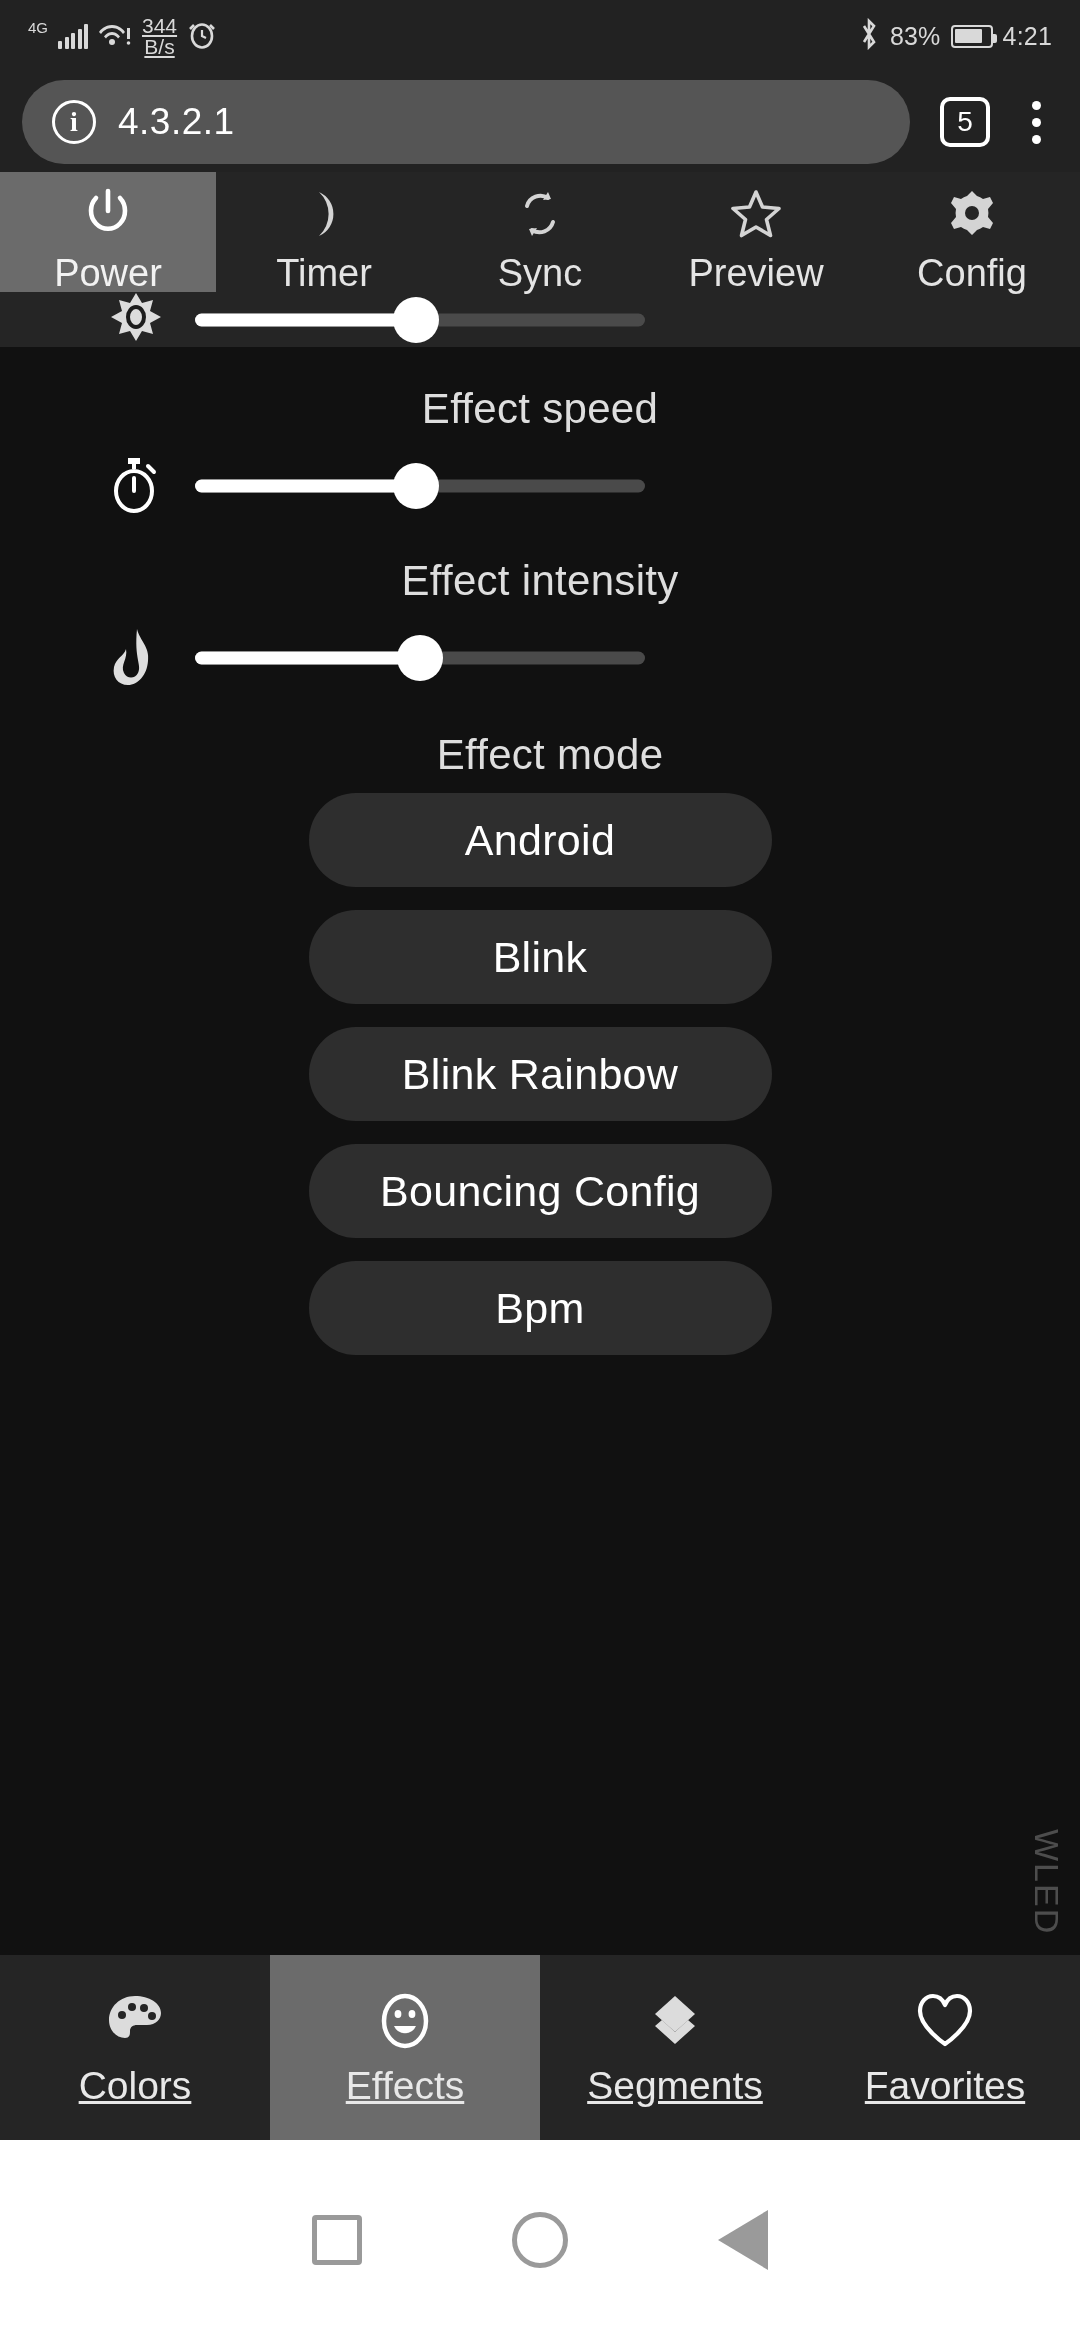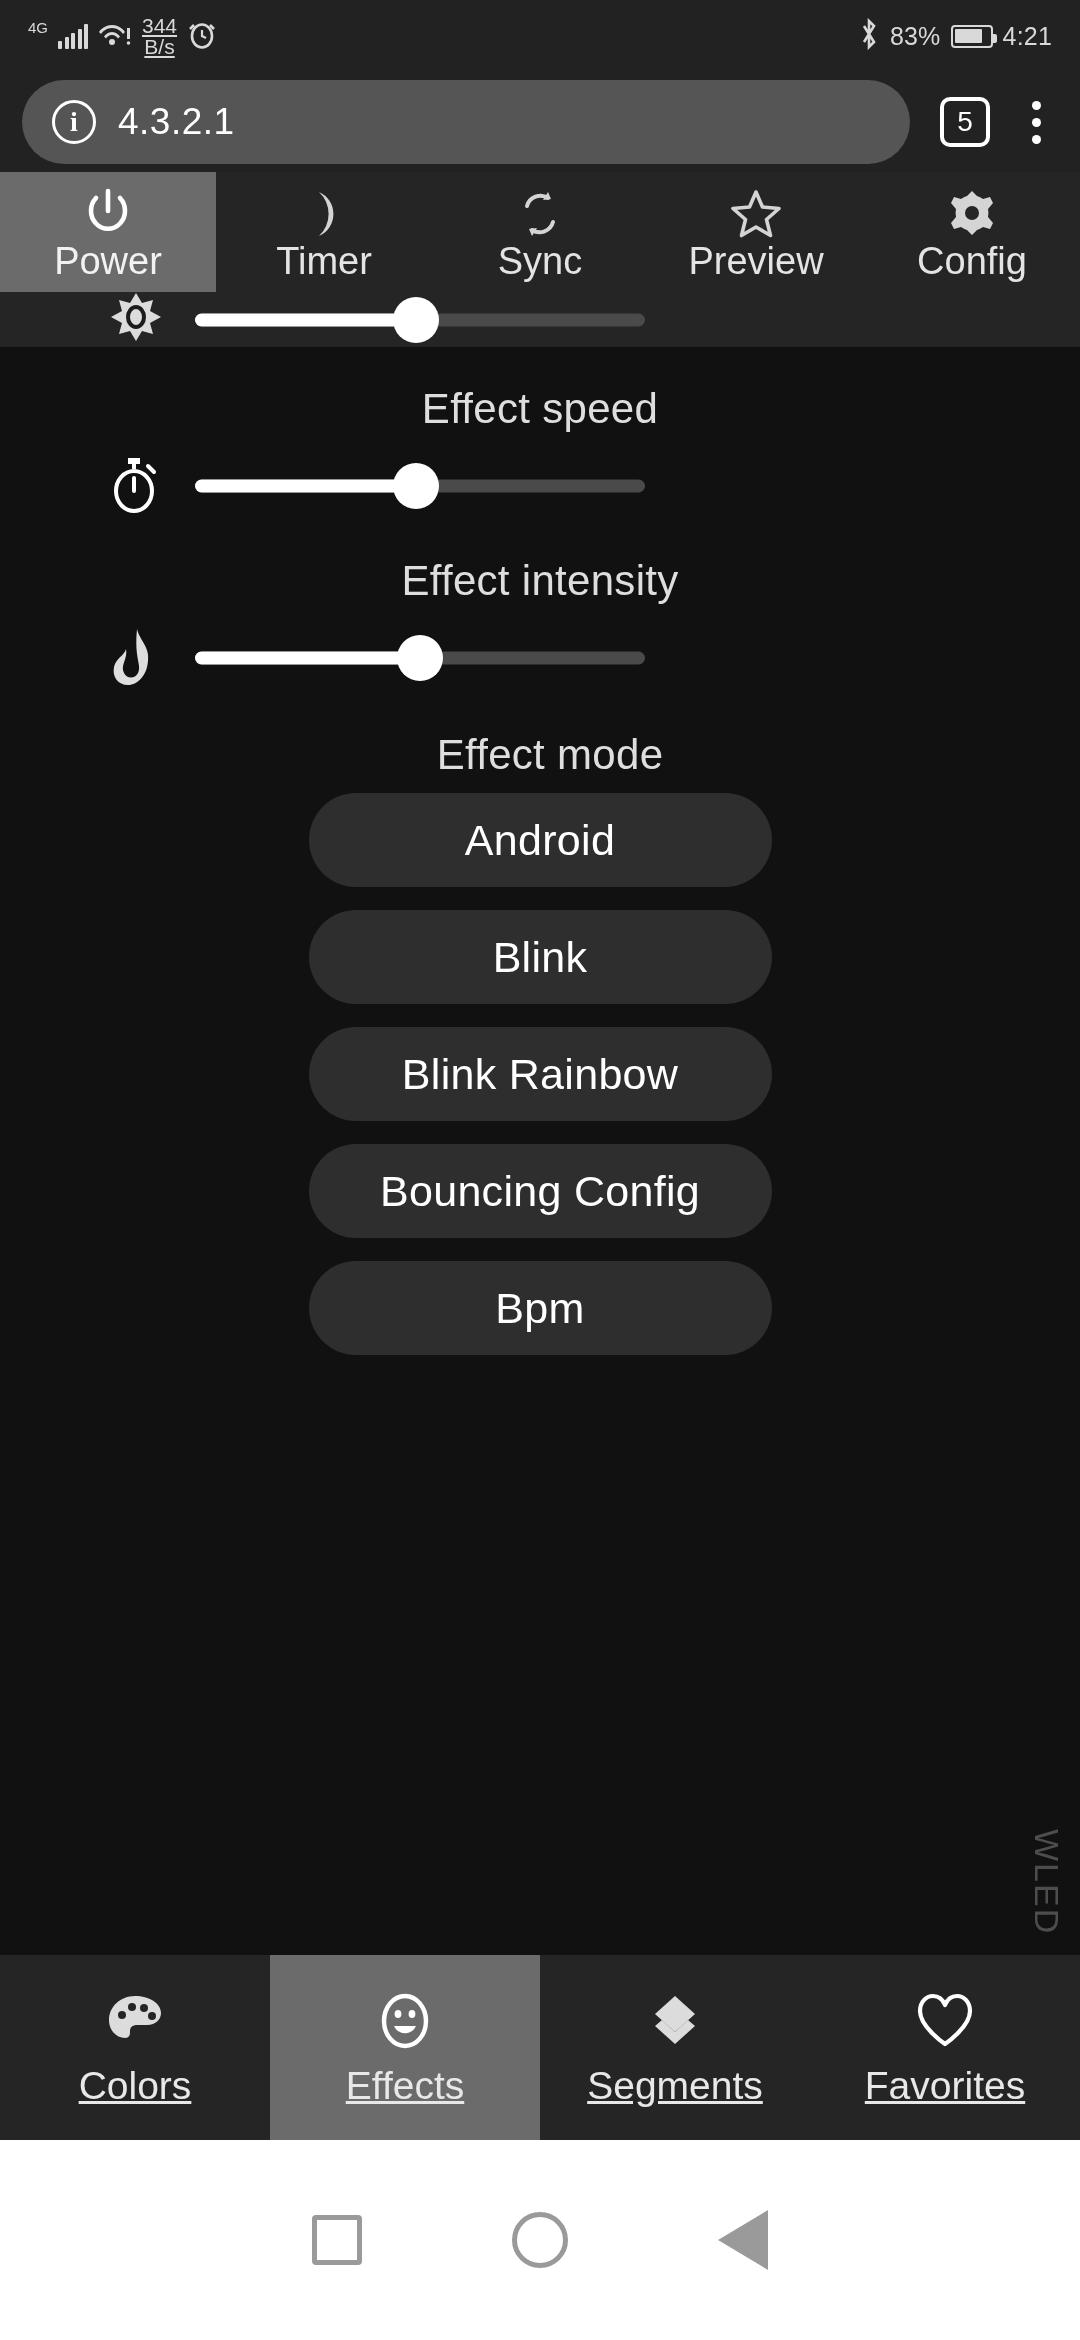--- a/index.html
+++ b/index.html
@@ -65,21 +65,21 @@
   .kebab i{ width:9px; height:9px; background:#fff; border-radius:50%; display:block; }
 
   
   .topnav{
     position:absolute; top:172px; left:0; width:1080px; height:175px;
     background:#252525;
   }
   .navrow{ display:flex; height:120px; }
   .navitem{
     flex:1; display:flex; flex-direction:column; align-items:center;
-    justify-content:flex-start; padding-top:14px; height:120px;
+    justify-content:space-between; padding-top:14px; height:120px;
   }
   .navitem.active{ background:#6b6b6b; }
   .navicon{ height:56px; display:flex; align-items:center; justify-content:center; }
   .navicon svg{ display:block; }
   .navlabel{ color:#e4e4e4; font-size:38px; line-height:1; }
   .navitem.active .navlabel{ color:#f2f2f2; }
 
   
   .brightrow{
     height:55px; display:flex; align-items:center; padding-left:105px; gap:28px;

